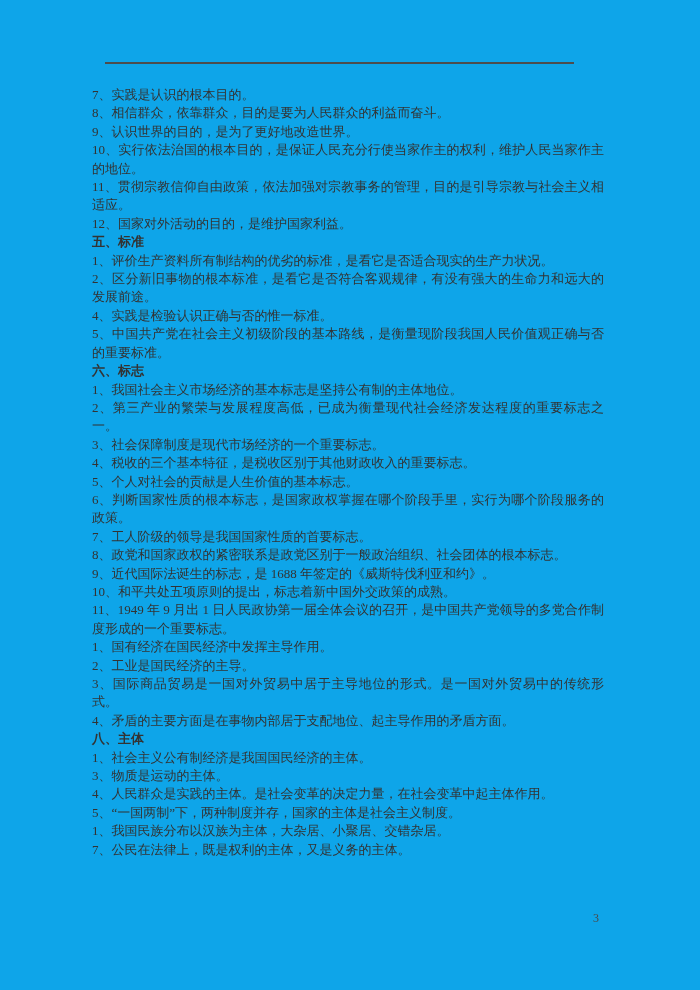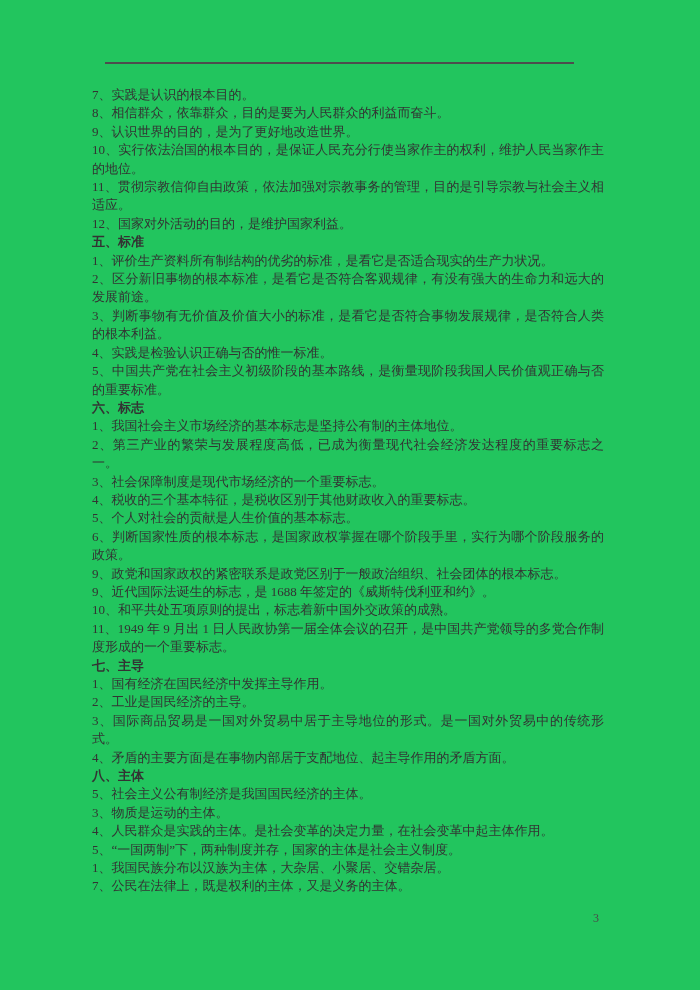--- a/index.html
+++ b/index.html
@@ -4,21 +4,21 @@
 <style>
   html, body {
     margin: 0;
     padding: 0;
     background: #e8e8e8;
   }
   .page {
     position: relative;
     width: 700px;
     height: 990px;
-    background: #22c55e;
+    background: #0ea5e9;
     overflow: hidden;
     font-family: "Liberation Serif", "DejaVu Serif", serif;
   }
   .header-rule {
     position: absolute;
     left: 105px;
     top: 62px;
     width: 469px;
     height: 2px;
     background: #4d4d4d;
@@ -61,41 +61,40 @@
   <div class="content" id="content">
       <p class="list-item">7、实践是认识的根本目的。</p>
       <p class="list-item">8、相信群众，依靠群众，目的是要为人民群众的利益而奋斗。</p>
       <p class="list-item">9、认识世界的目的，是为了更好地改造世界。</p>
       <p class="list-item">10、实行依法治国的根本目的，是保证人民充分行使当家作主的权利，维护人民当家作主的地位。</p>
       <p class="list-item">11、贯彻宗教信仰自由政策，依法加强对宗教事务的管理，目的是引导宗教与社会主义相适应。</p>
       <p class="list-item">12、国家对外活动的目的，是维护国家利益。</p>
       <p class="section-heading">五、标准</p>
       <p class="list-item">1、评价生产资料所有制结构的优劣的标准，是看它是否适合现实的生产力状况。</p>
       <p class="list-item">2、区分新旧事物的根本标准，是看它是否符合客观规律，有没有强大的生命力和远大的发展前途。</p>
-      <p class="list-item">3、判断事物有无价值及价值大小的标准，是看它是否符合事物发展规律，是否符合人类的根本利益。</p>
       <p class="list-item">4、实践是检验认识正确与否的惟一标准。</p>
       <p class="list-item">5、中国共产党在社会主义初级阶段的基本路线，是衡量现阶段我国人民价值观正确与否的重要标准。</p>
       <p class="section-heading">六、标志</p>
       <p class="list-item">1、我国社会主义市场经济的基本标志是坚持公有制的主体地位。</p>
       <p class="list-item">2、第三产业的繁荣与发展程度高低，已成为衡量现代社会经济发达程度的重要标志之一。</p>
       <p class="list-item">3、社会保障制度是现代市场经济的一个重要标志。</p>
       <p class="list-item">4、税收的三个基本特征，是税收区别于其他财政收入的重要标志。</p>
       <p class="list-item">5、个人对社会的贡献是人生价值的基本标志。</p>
       <p class="list-item">6、判断国家性质的根本标志，是国家政权掌握在哪个阶段手里，实行为哪个阶段服务的政策。</p>
-      <p class="list-item">9、政党和国家政权的紧密联系是政党区别于一般政治组织、社会团体的根本标志。</p>
+      <p class="list-item">7、工人阶级的领导是我国国家性质的首要标志。</p>
+      <p class="list-item">8、政党和国家政权的紧密联系是政党区别于一般政治组织、社会团体的根本标志。</p>
       <p class="list-item">9、近代国际法诞生的标志，是 1688 年签定的《威斯特伐利亚和约》。</p>
       <p class="list-item">10、和平共处五项原则的提出，标志着新中国外交政策的成熟。</p>
       <p class="list-item">11、1949 年 9 月出 1 日人民政协第一届全体会议的召开，是中国共产党领导的多党合作制度形成的一个重要标志。</p>
-      <p class="section-heading">七、主导</p>
       <p class="list-item">1、国有经济在国民经济中发挥主导作用。</p>
       <p class="list-item">2、工业是国民经济的主导。</p>
       <p class="list-item">3、国际商品贸易是一国对外贸易中居于主导地位的形式。是一国对外贸易中的传统形式。</p>
       <p class="list-item">4、矛盾的主要方面是在事物内部居于支配地位、起主导作用的矛盾方面。</p>
       <p class="section-heading">八、主体</p>
-      <p class="list-item">5、社会主义公有制经济是我国国民经济的主体。</p>
+      <p class="list-item">1、社会主义公有制经济是我国国民经济的主体。</p>
       <p class="list-item">3、物质是运动的主体。</p>
       <p class="list-item">4、人民群众是实践的主体。是社会变革的决定力量，在社会变革中起主体作用。</p>
       <p class="list-item">5、“一国两制”下，两种制度并存，国家的主体是社会主义制度。</p>
       <p class="list-item">1、我国民族分布以汉族为主体，大杂居、小聚居、交错杂居。</p>
       <p class="list-item">7、公民在法律上，既是权利的主体，又是义务的主体。</p>
     </div>
   <div class="page-number">3</div>
 </div>
 
 </body></html>

